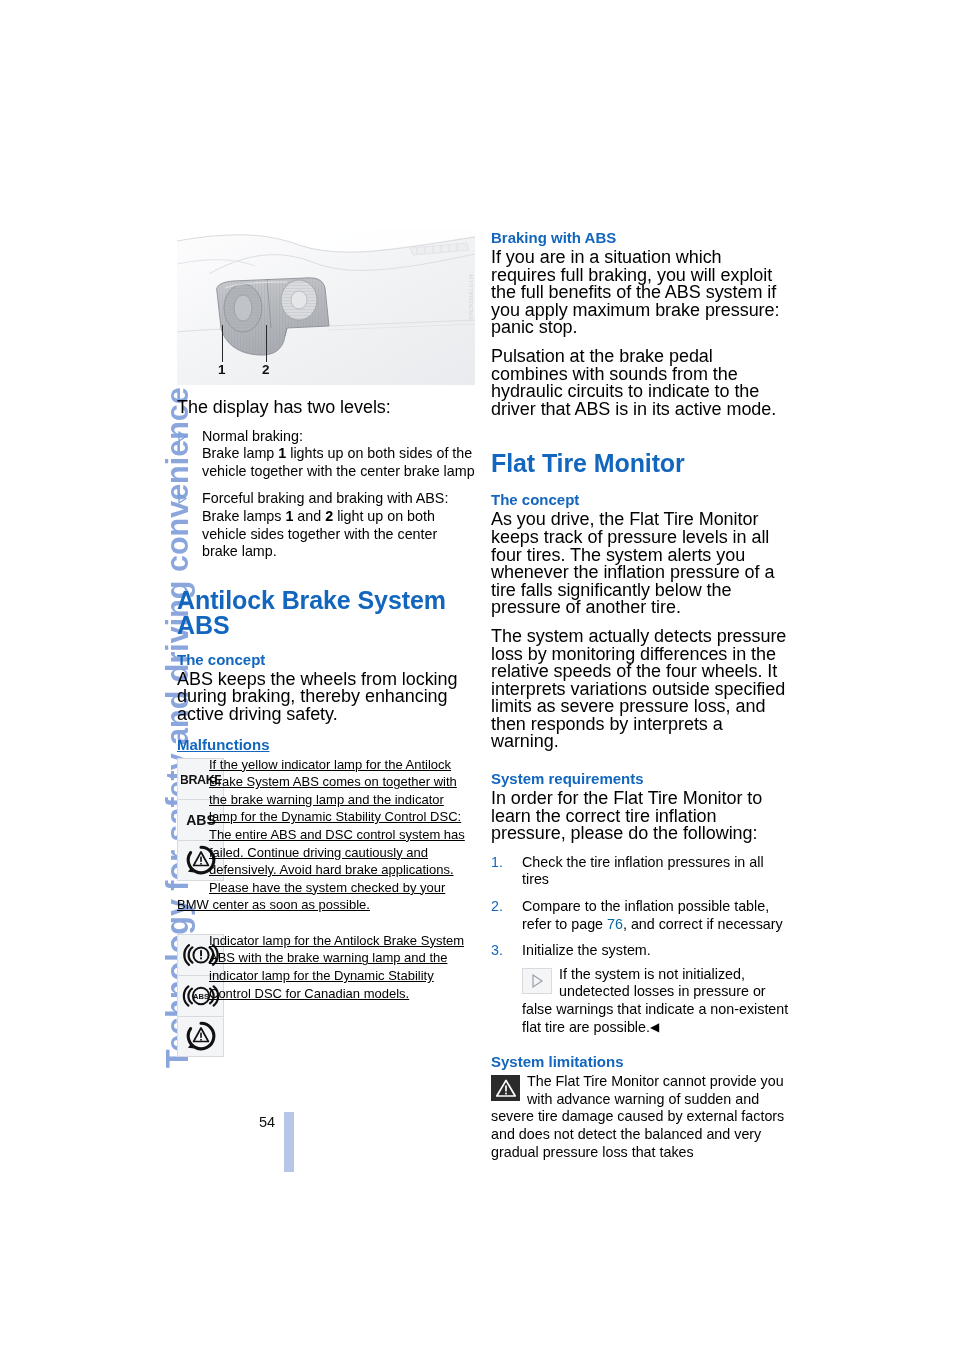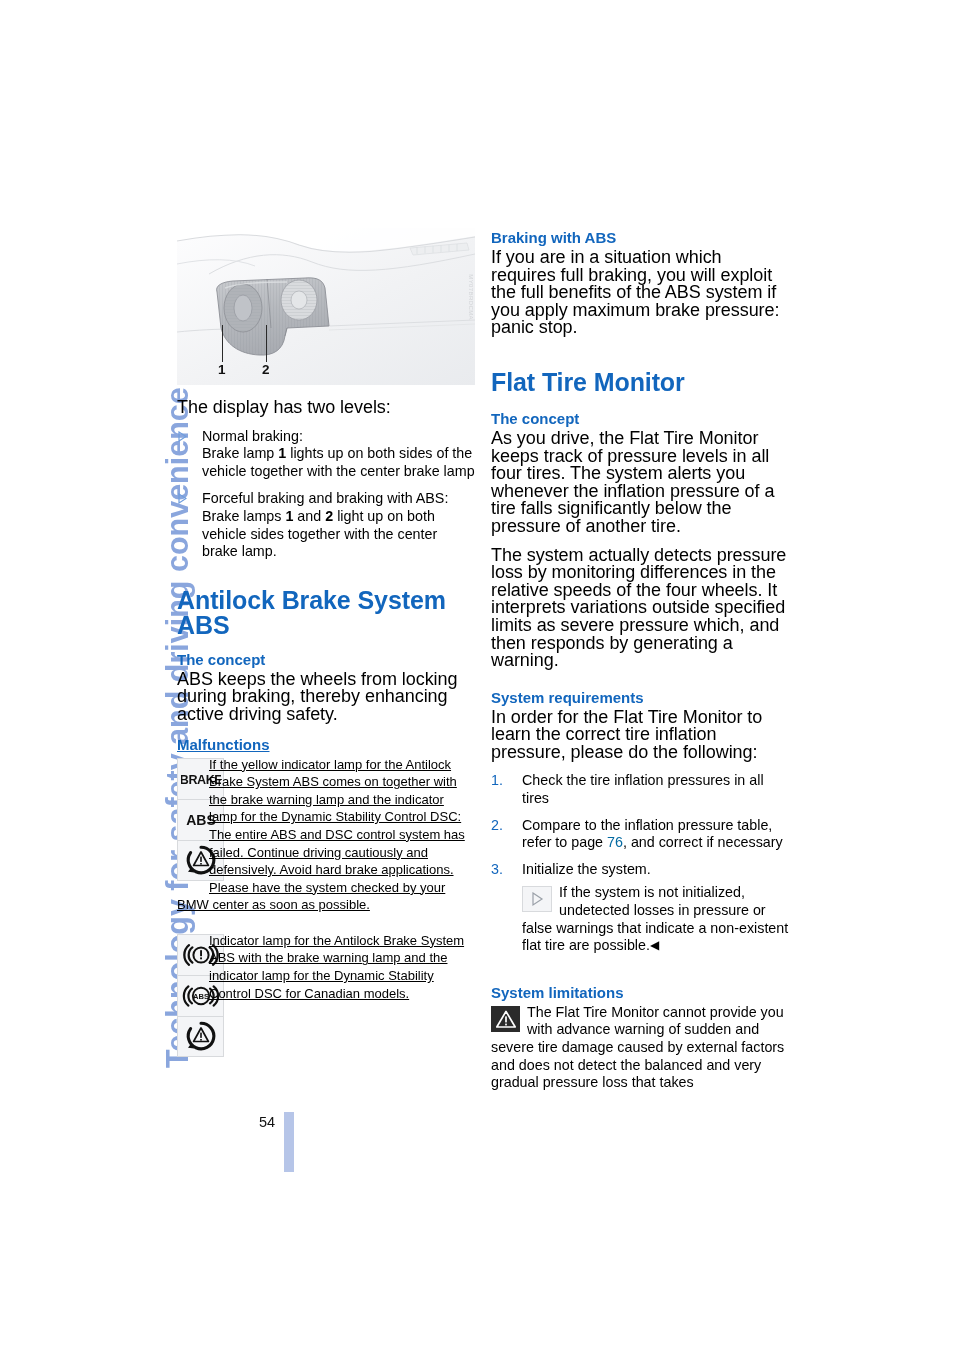--- a/index.html
+++ b/index.html
@@ -380,46 +380,47 @@
       </div>
       <p class="icon-para">Indicator lamp for the Antilock Brake System ABS with the brake warning lamp and the indicator lamp for the Dynamic Stability Control DSC for Canadian models.</p>
     </div>
 
   </div>
 
   <div class="col" id="col-right">
 
     <h2 class="h2">Braking with ABS</h2>
     <p class="body">If you are in a situation which requires full braking, you will exploit the full benefits of the ABS system if you apply maximum brake pressure: panic stop.</p>
+    <p class="body">Pulsation at the brake pedal combines with sounds from the hydraulic circuits to indicate to the driver that ABS is in its active mode.</p>
 
     <h1 class="h1" style="margin-top:33px; margin-bottom:14px;">Flat Tire Monitor</h1>
 
     <h2 class="h2">The concept</h2>
     <p class="body">As you drive, the Flat Tire Monitor keeps track of pressure levels in all four tires. The system alerts you whenever the inflation pressure of a tire falls significantly below the pressure of another tire.</p>
-    <p class="body">The system actually detects pressure loss by monitoring differences in the relative speeds of the four wheels. It interprets variations outside specified limits as severe pressure which, and then responds by generating a warning.</p>
+    <p class="body">The system actually detects pressure loss by monitoring differences in the relative speeds of the four wheels. It interprets variations outside specified limits as severe pressure loss, and then responds by interprets a warning.</p>
 
     <h2 class="h2" style="margin-top:18px;">System requirements</h2>
     <p class="body">In order for the Flat Tire Monitor to learn the correct tire inflation pressure, please do the following:</p>
 
     <ol class="numbers">
       <li>
         <span class="num">1.</span>
         <span>Check the tire inflation pressures in all tires</span>
       </li>
       <li>
         <span class="num">2.</span>
-        <span>Compare to the inflation pressure table, refer to page </span><span class="blue-ref">76</span><span>, and correct if necessary</span>
+        <span>Compare to the inflation possible table, refer to page </span><span class="blue-ref">76</span><span>, and correct if necessary</span>
       </li>
       <li style="margin-bottom:6px;">
         <span class="num">3.</span>
         <span>Initialize the system.</span>
       </li>
     </ol>
 
-    <div class="clearfix indent-note" style="margin-bottom:28px;">
+    <div class="clearfix indent-note" style="margin-bottom:16px;">
       <span class="inline-icon">
         <svg width="16" height="16" viewBox="0 0 16 16">
             <path d="M4 2 L13 8 L4 14 Z" fill="none" stroke="#9aa0a8" stroke-width="1.2"></path>
           </svg>
       </span>
       <p class="note-block"><span>If the system is not initialized, undetected losses in pressure or false warnings that indicate a non-existent flat tire are possible.</span><span class="endmark">◀</span></p>
     </div>
 
     <h2 class="h2" style="margin-top:15px;">System limitations</h2>
 

